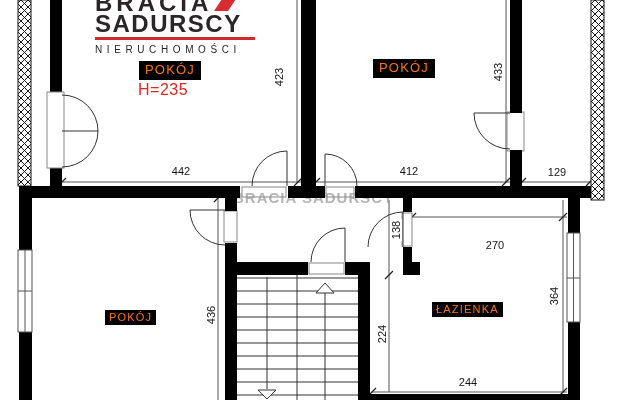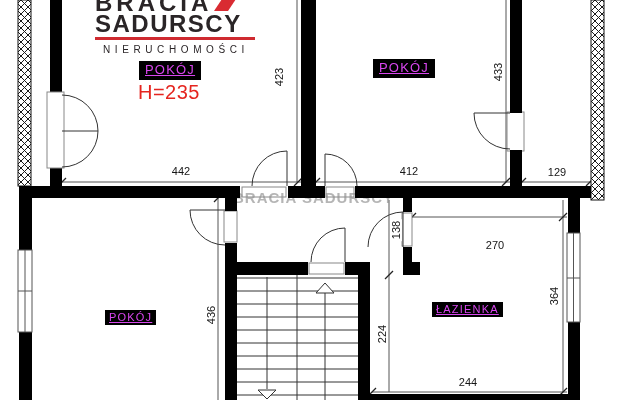--- a/index.html
+++ b/index.html
@@ -3,38 +3,38 @@
 <meta charset="utf-8">
 <style>
   html,body{margin:0;padding:0;background:#ffffff;}
   #canvas{
     position:relative;width:620px;height:400px;background:#ffffff;
     overflow:hidden;font-family:"Liberation Sans", sans-serif;
   }
   #plan-svg{position:absolute;left:0;top:0;z-index:1;}
   .lbl{position:absolute;z-index:2;}
   .room-tag{
-    background:#000;color:#d946ef;letter-spacing:1.2px;
-    padding:2px 6px;line-height:1.15;white-space:nowrap;text-decoration:underline;
+    background:#000;color:#f97316;letter-spacing:1.2px;
+    padding:2px 6px;line-height:1.15;white-space:nowrap;
   }
   .tag-lg{font-size:13px;}
   .tag-sm{font-size:11px;padding:1px 4px;}
-  .height-note{color:#e5251f;font-size:20px;letter-spacing:.5px;}
+  .height-note{color:#e5251f;font-size:16px;letter-spacing:.5px;}
   .dim{
     font-size:11px;color:#161616;background:#fff;padding:0 2px;
     transform:translate(-50%,-50%);white-space:nowrap;line-height:1.1;
   }
   .dim.rot{transform:translate(-50%,-50%) rotate(-90deg);}
   
   #logo{position:absolute;left:95px;top:-9px;z-index:2;color:#2a2527;}
   .logo-big{font-size:24px;font-weight:bold;line-height:21px;letter-spacing:4px;white-space:nowrap;}
   .logo-big.l2{letter-spacing:1.5px;}
   .logo-roof{display:inline-block;vertical-align:baseline;margin-left:2px;}
   .logo-rule{width:160px;height:3px;background:#cf2a30;margin:3px 0 4px 0;}
-  .logo-sub{font-size:10px;letter-spacing:4.6px;white-space:nowrap;color:#2a2527;margin-left:8px;}
+  .logo-sub{font-size:10px;letter-spacing:4.6px;white-space:nowrap;color:#2a2527;}
 </style>
 </head>
 <body>
 
 <div id="canvas">
 
   <svg id="plan-svg" width="620" height="400" viewBox="0 0 620 400">
     <defs>
       <pattern id="hatch" width="7" height="7" patternUnits="userSpaceOnUse">
         <rect width="7" height="7" fill="#ffffff"></rect>

